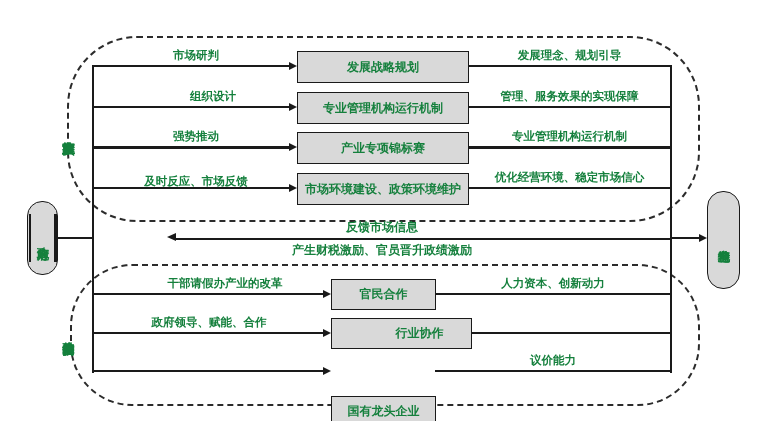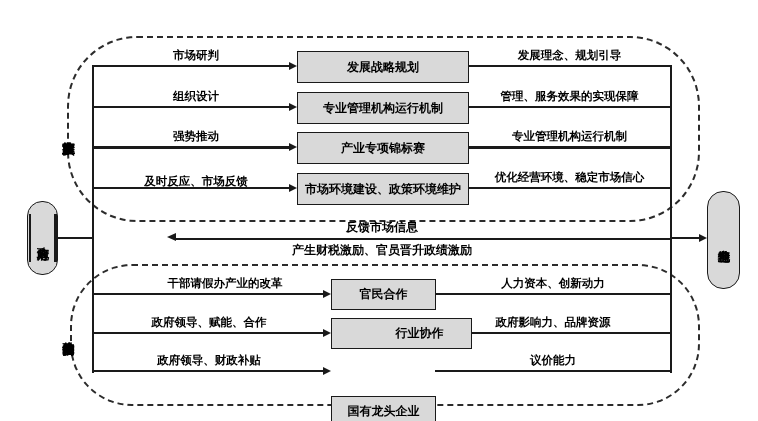--- a/index.html
+++ b/index.html
@@ -1,19 +1,19 @@
 <!DOCTYPE html>
 <html style="--box-fill: #d9d9d9; --line-color: #1a1a1a;"><head>
 <meta charset="utf-8">
 <style>
   html,body{margin:0;padding:0;background:#ffffff;}
   .stage{
     position:relative;width:758px;height:421px;background:#ffffff;
     font-family:"Liberation Sans","DejaVu Sans",sans-serif;
-    color:#000000;overflow:hidden;
+    color:#15803d;overflow:hidden;
   }
   .dashed-region{
     position:absolute;border:2px dashed #2b2b2b;background:transparent;z-index:1;
   }
   .hline,.vline{position:absolute;background:var(--line-color,#1a1a1a);z-index:2;}
   .hline{height:2px;}
   .vline{width:2px;}
   .pbox{
     position:absolute;display:flex;align-items:center;justify-content:center;
     background:var(--box-fill,#d9d9d9);border:1.5px solid #1a1a1a;
@@ -78,21 +78,21 @@
   <div class="hline" style="left:671px;top:237px;width:28px;"></div>
   <div class="arr-r" style="left:699px;top:233.5px;"></div>
 
   <div class="lbl" style="left:94px;top:48px;width:204px;">市场研判</div>
   <div class="hline" style="left:94px;top:65px;width:196px;"></div>
   <div class="arr-r" style="left:289px;top:61.5px;"></div>
   <div class="pbox" style="left:297px;top:51px;width:170px;height:30px;">发展战略规划</div>
   <div class="hline" style="left:468px;top:65px;width:203px;"></div>
   <div class="lbl" style="left:468px;top:48px;width:203px;">发展理念、规划引导</div>
 
-  <div class="lbl" style="left:94px;top:89px;width:204px;">组织设计</div>
+  <div class="lbl" style="left:94px;top:89px;width:204px;padding-left:17px;">组织设计</div>
   <div class="hline" style="left:94px;top:106px;width:196px;"></div>
   <div class="arr-r" style="left:289px;top:102.5px;"></div>
   <div class="pbox" style="left:297px;top:92px;width:170px;height:30px;">专业管理机构运行机制</div>
   <div class="hline" style="left:468px;top:106px;width:203px;"></div>
   <div class="lbl" style="left:468px;top:89px;width:203px;">管理、服务效果的实现保障</div>
 
   <div class="lbl" style="left:94px;top:129px;width:204px;">强势推动</div>
   <div class="hline" style="left:94px;top:146px;width:196px;height:2.5px;"></div>
   <div class="arr-r" style="left:289px;top:142.5px;"></div>
   <div class="pbox" style="left:297px;top:132px;width:170px;height:30px;">产业专项锦标赛</div>
@@ -116,22 +116,20 @@
   <div class="arr-r" style="left:323px;top:289.5px;"></div>
   <div class="pbox" style="left:331px;top:279px;width:103px;height:29px;">官民合作</div>
   <div class="hline" style="left:435px;top:293px;width:236px;"></div>
   <div class="lbl" style="left:435px;top:276px;width:236px;">人力资本、创新动力</div>
 
   <div class="lbl" style="left:94px;top:315px;width:230px;">政府领导、赋能、合作</div>
   <div class="hline" style="left:94px;top:332px;width:230px;"></div>
   <div class="arr-r" style="left:323px;top:328.5px;"></div>
   <div class="pbox" style="left:331px;top:318px;width:103px;height:29px;padding-left:36px;">行业协作</div>
   <div class="hline" style="left:435px;top:332px;width:236px;"></div>
-  <div class="lbl" style="left:435px;top:315px;width:236px;">政府影响力、品牌资源</div>
 
-  <div class="lbl" style="left:94px;top:353px;width:230px;">政府领导、财政补贴</div>
   <div class="hline" style="left:94px;top:370px;width:230px;"></div>
   <div class="arr-r" style="left:323px;top:366.5px;"></div>
   <div class="pbox" style="left:331px;top:356px;width:103px;height:29px;margin-top:40px;">国有龙头企业</div>
   <div class="hline" style="left:435px;top:370px;width:236px;"></div>
   <div class="lbl" style="left:435px;top:353px;width:236px;">议价能力</div>
 
 </div>
 
 </body></html>

